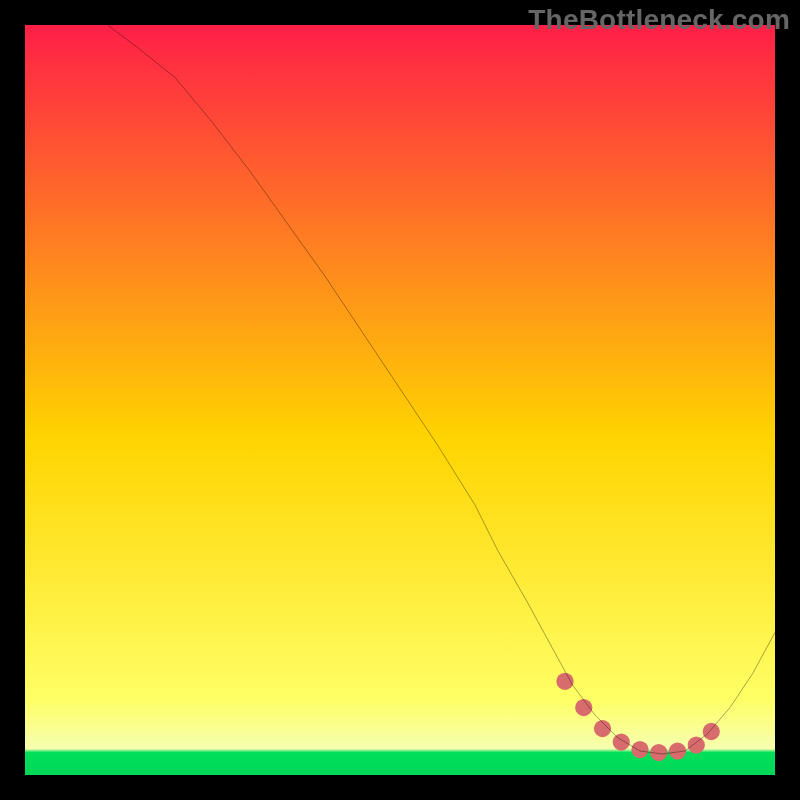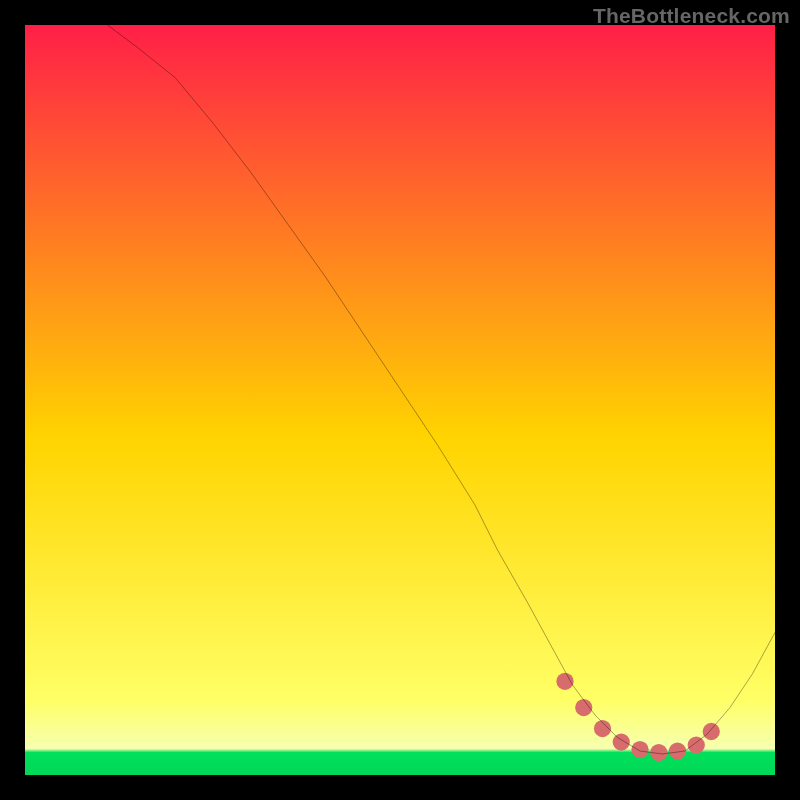--- a/index.html
+++ b/index.html
@@ -22,21 +22,21 @@
     left: 25px;
     top: 25px;
     width: 750px;
     height: 750px;
   }
   .watermark {
     position: absolute;
     top: 4px;
     right: 10px;
     color: #666;
-    font-size: 21px;
+    font-size: 28px;
     font-weight: 600;
     letter-spacing: 0.2px;
     user-select: none;
   }
 </style>
 </head>
 <body>
 
 <div class="stage">
   <svg class="plot" viewBox="0 0 100 100" preserveAspectRatio="none">

